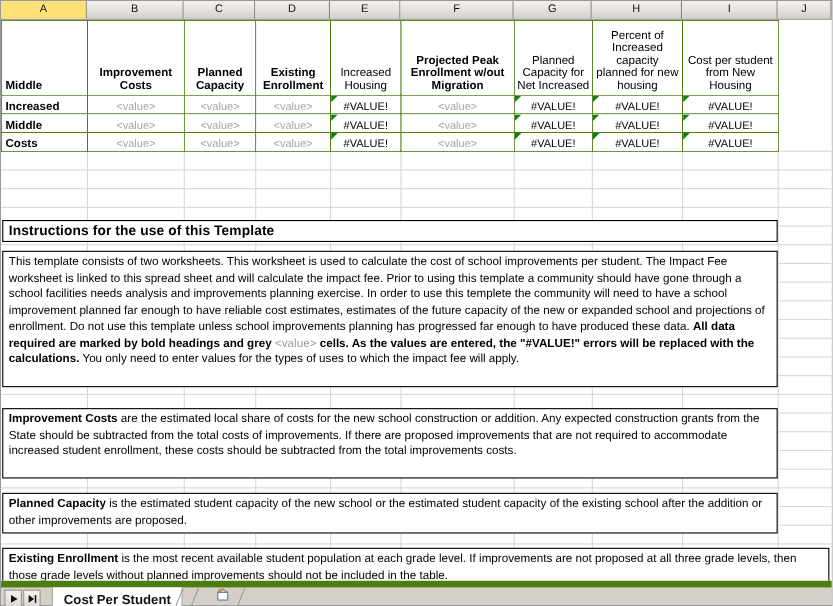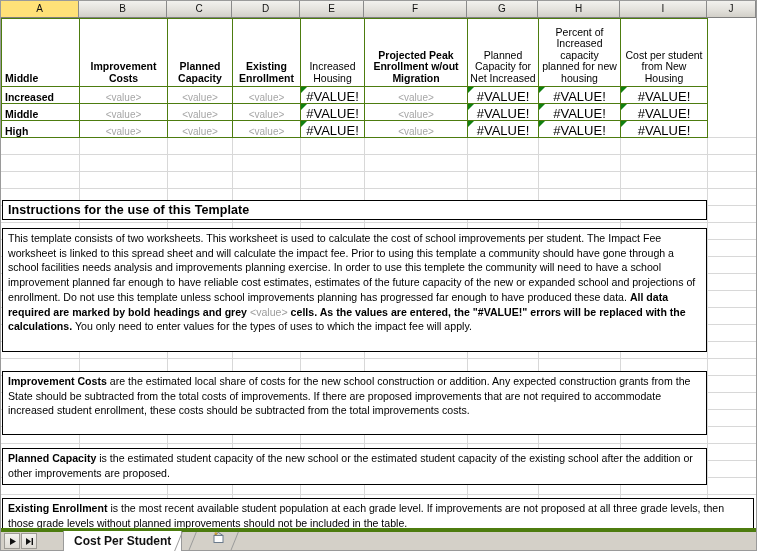--- a/index.html
+++ b/index.html
@@ -104,21 +104,21 @@
     text-align: left;
     font-weight: bold;
     padding-left: 3px;
   }
   .val-placeholder {
     color: #a6a6a6;
     font-size: 10px;
   }
   .err {
     color: #000;
-    font-size: 13px;
+    font-size: 10px;
   }
   
   td.flag::before {
     content: "";
     position: absolute;
     left: 0; top: 0;
     width: 0; height: 0;
     border-top: 6px solid #108010;
     border-right: 6px solid transparent;
   }
@@ -147,26 +147,25 @@
     text-align: left;
     overflow: hidden;
   }
   .para-box .grey { color: #9c9c9c; font-weight: normal; }
 
   
   #tab-bar {
     flex: 0 0 22px;
     height: 22px;
     background: #d4d0c8;
-    border-top: 4px solid #4d7c0f;
-    display: flex;
-    align-items: center;
+    border-top: 6px solid #4d7c0f;
+    display: flex;
+    align-items: flex-start;
     padding-left: 2px;
     position: relative;
-    gap: 16px;
   }
   #tab-nav {
     display: flex;
     align-items: center;
     gap: 0px;
     padding: 2px 3px 2px 1px;
   }
   .nav-btn {
     width: 16px; height: 16px;
     background: linear-gradient(to bottom,#f3f2ef,#dedbd4);
@@ -302,21 +301,21 @@
             <td style="width: 88px;"><span class="val-placeholder">&lt;value&gt;</span></td>
             <td style="width: 65px;"><span class="val-placeholder">&lt;value&gt;</span></td>
             <td style="width: 68px;"><span class="val-placeholder">&lt;value&gt;</span></td>
             <td class="flag" style="width: 64px;"><span class="err">#VALUE!</span></td>
             <td style="width: 103px;"><span class="val-placeholder">&lt;value&gt;</span></td>
             <td class="flag" style="width: 71px;"><span class="err">#VALUE!</span></td>
             <td class="flag" style="width: 82px;"><span class="err">#VALUE!</span></td>
             <td class="flag" style="width: 87px;"><span class="err">#VALUE!</span></td>
           </tr>
           <tr>
-            <td class="rowlabel" style="width: 78px;">High</td>
+            <td class="rowlabel" style="width: 78px;">Costs</td>
             <td style="width: 88px;"><span class="val-placeholder">&lt;value&gt;</span></td>
             <td style="width: 65px;"><span class="val-placeholder">&lt;value&gt;</span></td>
             <td style="width: 68px;"><span class="val-placeholder">&lt;value&gt;</span></td>
             <td class="flag" style="width: 64px;"><span class="err">#VALUE!</span></td>
             <td style="width: 103px;"><span class="val-placeholder">&lt;value&gt;</span></td>
             <td class="flag" style="width: 71px;"><span class="err">#VALUE!</span></td>
             <td class="flag" style="width: 82px;"><span class="err">#VALUE!</span></td>
             <td class="flag" style="width: 87px;"><span class="err">#VALUE!</span></td>
           </tr>
         </tbody>

